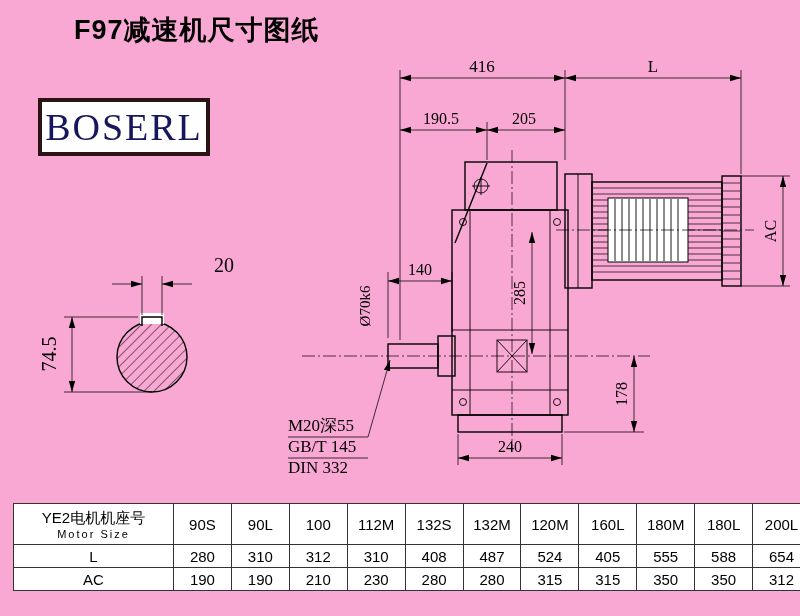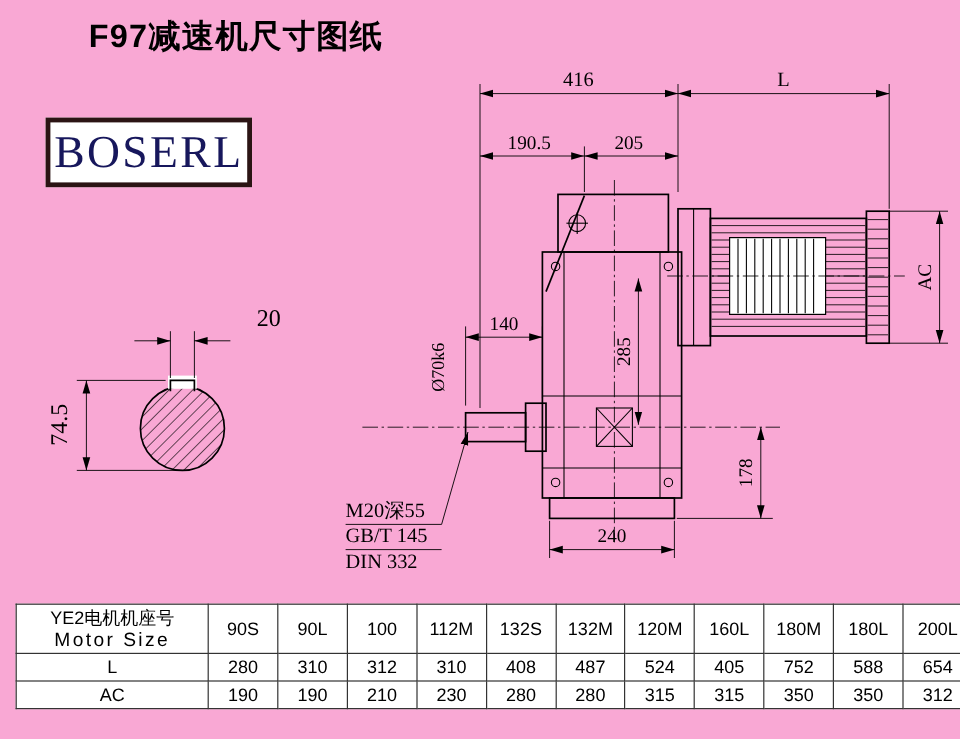--- a/index.html
+++ b/index.html
@@ -20,21 +20,21 @@
   .e{fill:none;stroke:#000;stroke-width:0.75}
   .cl{fill:none;stroke:#000;stroke-width:0.7;stroke-dasharray:13 3 2 3}
   .t{font-family:"Liberation Serif",serif;fill:#000}
 
   table.size-table{position:absolute;left:13px;top:503px;width:798px;border-collapse:collapse;table-layout:fixed;background:#fff}
   .size-table th,.size-table td{border:1px solid #333;text-align:center;vertical-align:middle;
       font-weight:normal;font-size:15px;color:#000;padding:0}
   .size-table col.c0{width:160px}
   .size-table tr.head th{height:41px}
   .size-table tr.data th,.size-table tr.data td{height:23px}
-  .size-table .en{letter-spacing:2px;font-size:16px}
+  .size-table .en{letter-spacing:2px;font-size:11px}
 </style>
 </head>
 <body>
 
 <div class="page">
 
   <h1 class="title">F97减速机尺寸图纸</h1>
 
   <div class="logo">
     <span>BOSERL</span>
@@ -232,21 +232,21 @@
       <tr class="data">
         <th>L</th>
         <td>280</td>
         <td>310</td>
         <td>312</td>
         <td>310</td>
         <td>408</td>
         <td>487</td>
         <td>524</td>
         <td>405</td>
-        <td>752</td>
+        <td>555</td>
         <td>588</td>
         <td>654</td>
       </tr>
       <tr class="data">
         <th>AC</th>
         <td>190</td>
         <td>190</td>
         <td>210</td>
         <td>230</td>
         <td>280</td>

